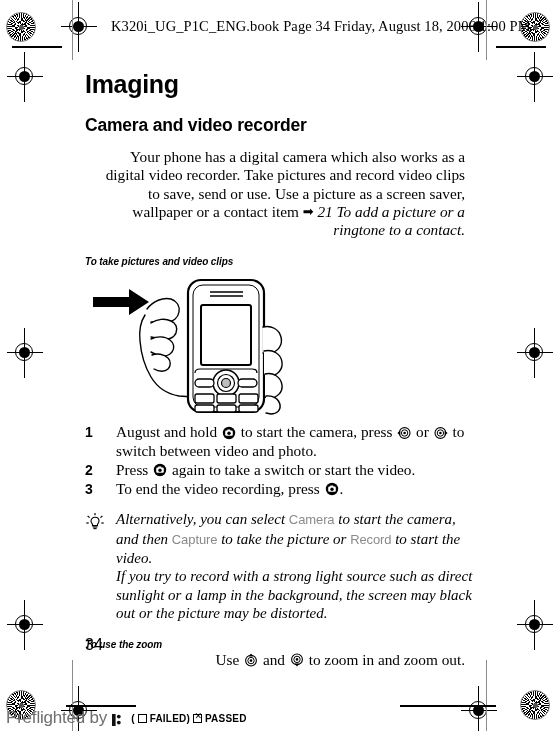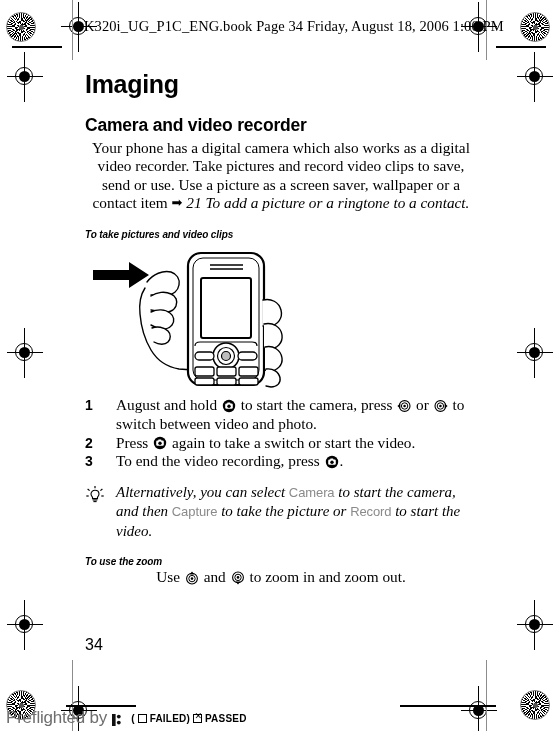--- a/index.html
+++ b/index.html
@@ -75,21 +75,21 @@
     position: absolute;
     background: #8c8c8c;
   }
   .trim-line.h { height: 1px; }
   .trim-line.v { width: 1px; }
   .trim-line.black { background: #000; height: 2px; }
 
   
   .file-header {
     position: absolute;
-    left: 84px;
+    left: 111px;
     top: 18px;
     font-family: "Liberation Serif", serif;
     font-size: 14.5px;
     white-space: nowrap;
     letter-spacing: 0.1px;
   }
 
   
   .content {
     position: absolute;
@@ -111,22 +111,22 @@
     font-weight: bold;
     font-size: 17.5px;
     margin: 0 0 3px 0;
     letter-spacing: -0.2px;
   }
 
   p.body {
     font-family: "Liberation Serif", serif;
     font-size: 15.3px;
     line-height: 18.3px;
-    margin: 3px;
-    text-align: center;
+    margin: 12px;
+    text-align: right;
   }
 
   .xref {
     font-style: italic;
   }
 
   .arrow-glyph {
     font-family: "DejaVu Sans", sans-serif;
     font-size: 13px;
     font-style: normal;
@@ -468,20 +468,21 @@
         <line x1="7.7" y1="15" x2="12.3" y2="15" stroke="#000" stroke-width="1.1"></line>
         <line x1="8.4" y1="16.6" x2="11.6" y2="16.6" stroke="#000" stroke-width="1.1"></line>
         <line x1="10" y1="0.9" x2="10" y2="3.3" stroke="#000" stroke-width="1.2"></line>
         <line x1="2.6" y1="4" x2="4.6" y2="5.6" stroke="#000" stroke-width="1.2"></line>
         <line x1="17.4" y1="4" x2="15.4" y2="5.6" stroke="#000" stroke-width="1.2"></line>
         <line x1="1.3" y1="11" x2="3.7" y2="11" stroke="#000" stroke-width="1.2"></line>
         <line x1="18.7" y1="11" x2="16.3" y2="11" stroke="#000" stroke-width="1.2"></line>
       </svg>
     </span>
     <p><span>Alternatively, you can select </span><span class="ui-term">Camera</span><span> to start the camera, and then </span><span class="ui-term">Capture</span><span> to take the picture or </span><span class="ui-term">Record</span><span> to start the video.</span></p>
+    <p>If you try to record with a strong light source such as direct sunlight or a lamp in the background, the screen may black out or the picture may be distorted.</p>
   </div>
 
   <div class="zoom-sec">
     <h3 class="proc" style="margin-top:0;">To use the zoom</h3>
     <p class="body"><span>Use </span><span class="key"><svg width="14" height="14" viewBox="0 0 14 14">
             <circle cx="7" cy="7.6" r="5.4" fill="#fff" stroke="#000" stroke-width="1.1"></circle>
             <circle cx="7" cy="7.6" r="3.2" fill="#fff" stroke="#000" stroke-width="1"></circle>
             <circle cx="7" cy="7.6" r="1.3" fill="#000"></circle>
             <path d="M7 0.4 L4.6 3.4 L9.4 3.4 Z" fill="#000"></path>
           </svg></span><span> and </span><span class="key"><svg width="14" height="14" viewBox="0 0 14 14">

